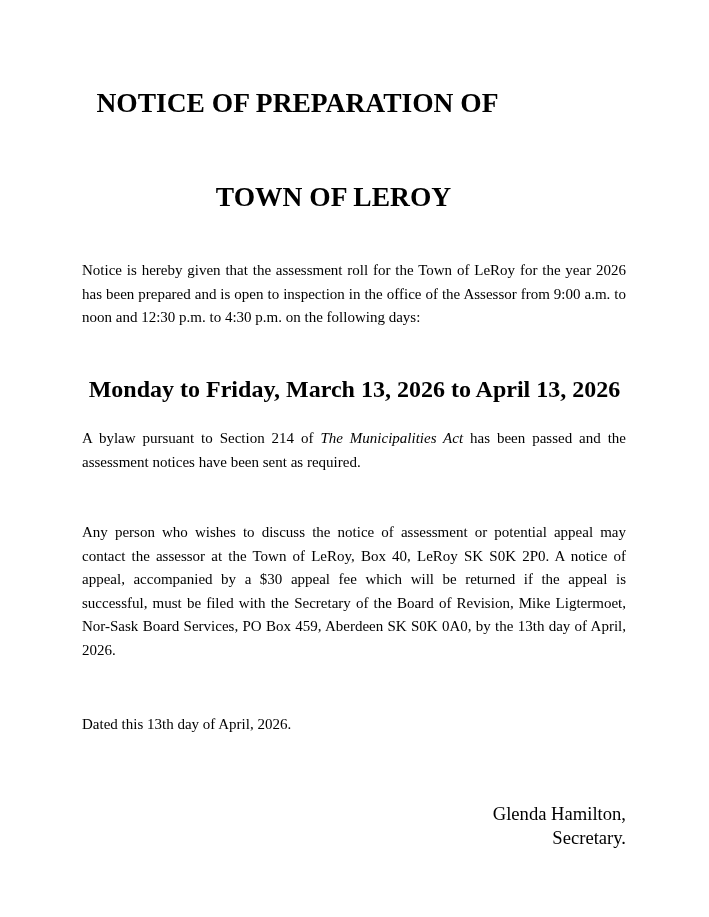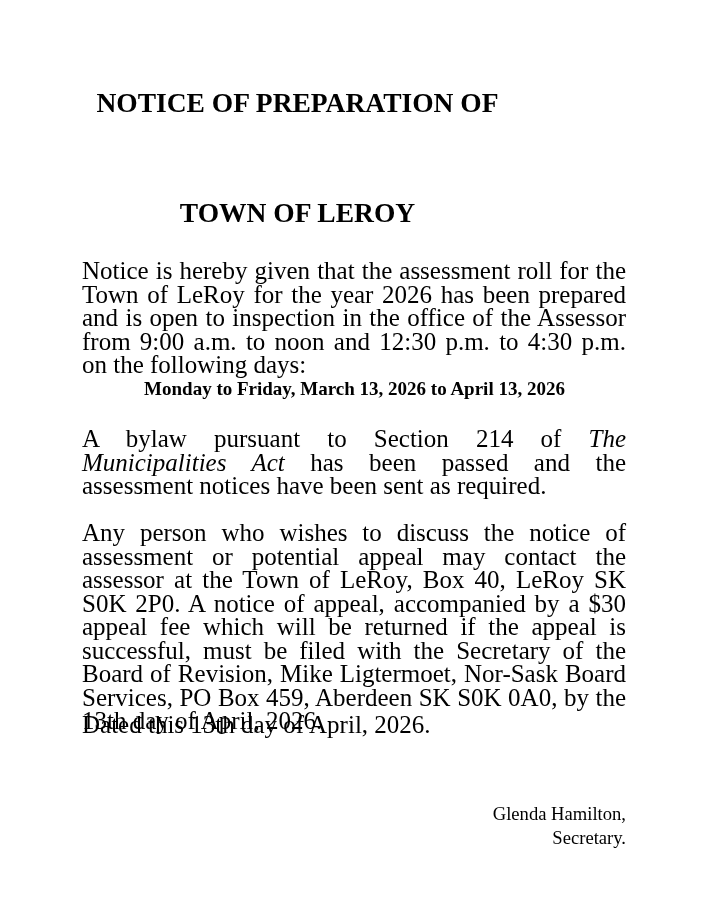--- a/index.html
+++ b/index.html
@@ -1,22 +1,22 @@
 <!DOCTYPE html>
 <html><head>
 <meta charset="utf-8">
 <style>
   html, body { margin:0; padding:0; background:#ffffff; }
   body { width:709px; height:917px; position:relative; overflow:hidden; font-family:"Liberation Serif", "DejaVu Serif", serif; color:#000; }
   .title { position:absolute; left:0; width:595px; text-align:center; font-weight:bold; font-size:27.5px; line-height:34px; }
   #t1 { top:86px; }
-  #t2 { top:196px; }
-  .para { position:absolute; left:82px; width:544px; font-size:25px; line-height:23.5px; text-align:justify; text-align-last:left; }
+  #t2 { top:180px;padding-left:36px; }
+  .para { position:absolute; left:82px; width:544px; font-size:15px; line-height:23.5px; text-align:justify; text-align-last:left; }
   #p1 { top:259px; }
-  #p2 { position:absolute; left:0; width:709px; top:377px; text-align:center; font-weight:bold; font-size:19px; line-height:24px; }
+  #p2 { position:absolute; left:0; width:709px; top:377px; text-align:center; font-weight:bold; font-size:24px; line-height:24px; }
   #p3 { top:427px; }
   #p4 { top:521px; }
   #p5 { top:713px; }
   .sig { position:absolute; right:83px; text-align:right; font-size:18.6px; line-height:23.5px;margin-top:40px; }
   #s1 { top:762px; }
   #s2 { top:786px; }
   em { }
 </style>
 </head>
 <body>

